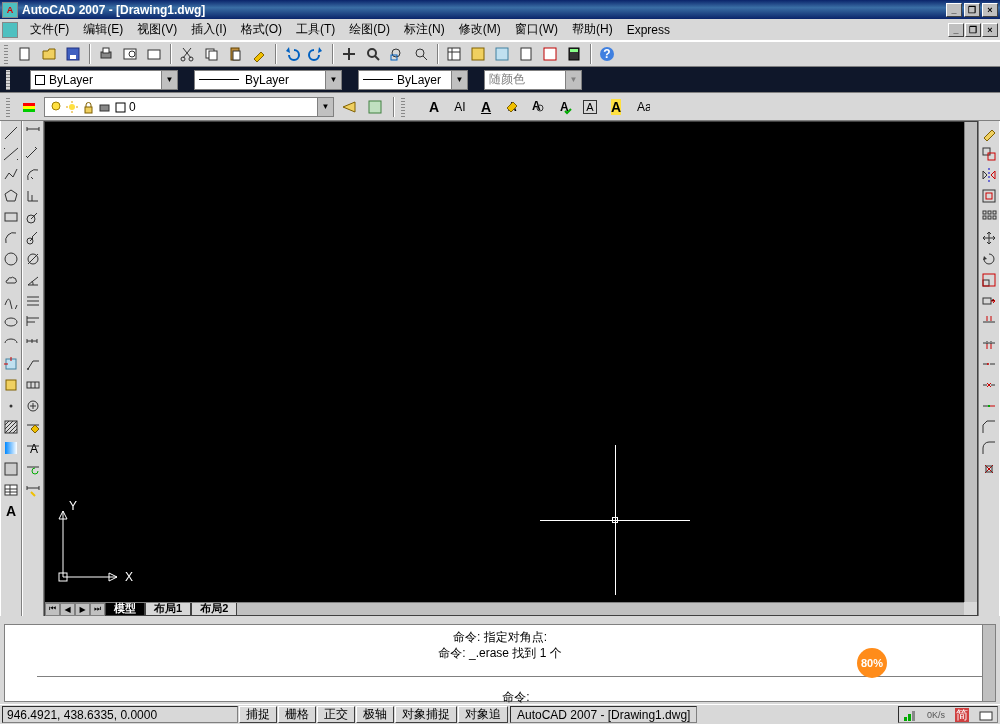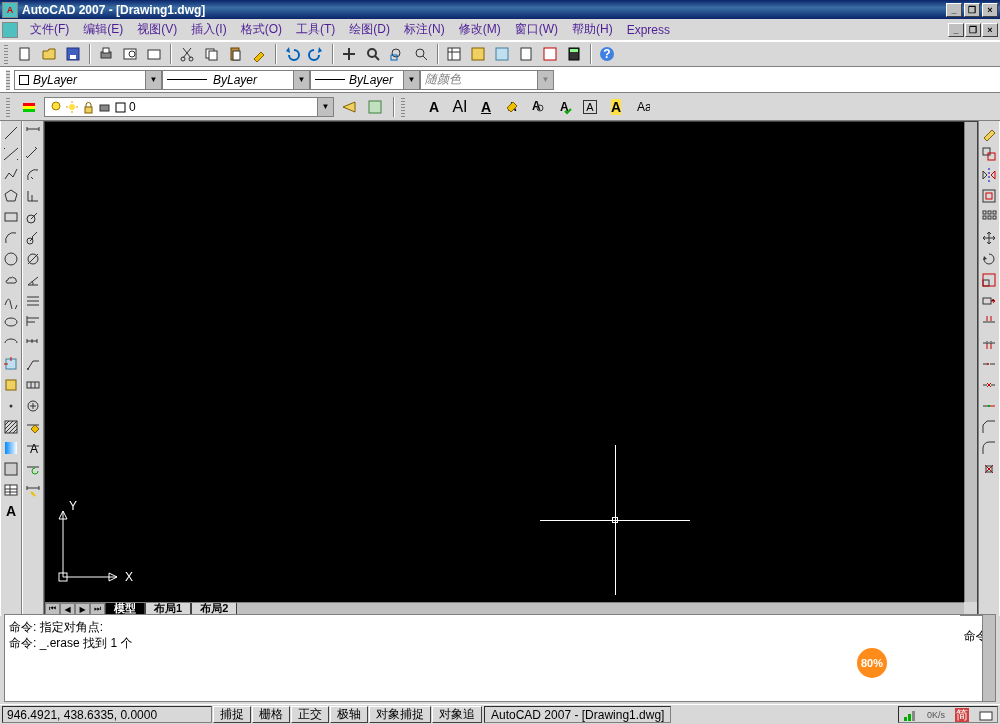--- a/index.html
+++ b/index.html
@@ -6,37 +6,37 @@
 body { width:1000px; height:724px; background:#d8d8d8; overflow:hidden; position:relative; }
 
 .titlebar { height:19px; background:linear-gradient(#0a246a,#3a6ea5 40%,#0a246a); color:#fff; display:flex; align-items:center; padding:0 2px; }
 .titlebar .appicon { width:16px; height:16px; background:#4fc0c0; border:1px solid #888; margin-right:4px; display:flex; align-items:center; justify-content:center; color:#d00; font-size:9px; font-weight:bold; }
 .titlebar .title { flex:1; font-weight:bold; }
 .winbtns { display:flex; gap:2px; }
 .winbtns .wb { width:16px; height:14px; background:#c0c0c0; border:1px solid #fff; border-right-color:#404040; border-bottom-color:#404040; color:#000; font-size:9px; display:flex; align-items:center; justify-content:center; font-weight:bold; }
 
 .menubar { height:22px; background:#d8d8d8; display:flex; align-items:center; padding:2px 2px; gap:2px; border-bottom:1px solid #fff; }
 .menubar .mico { width:16px; height:16px; background:#4fc0c0; border:1px solid #888; margin-right:4px; }
-.menubar .mitem { padding:2px 6px; color:#4c1d95; }
+.menubar .mitem { padding:2px 6px; color:#000000; }
 .menubar .inner-wb { margin-left:auto; display:flex; gap:1px; }
 .menubar .inner-wb .wb { width:16px; height:14px; background:#c0c0c0; border:1px solid #fff; border-right-color:#404040; border-bottom-color:#404040; font-size:9px; display:flex; align-items:center; justify-content:center; font-weight:bold; }
 
 .toolbar { height:26px; background:#d8d8d8; border-top:1px solid #fff; border-bottom:1px solid #808080; display:flex; align-items:center; padding:2px 4px; gap:2px; }
 .tbgrip { width:4px; height:20px; background:repeating-linear-gradient(0deg,#888 0,#888 1px,#d8d8d8 1px,#d8d8d8 3px); margin-right:4px; }
 .tbtn { width:22px; height:22px; border:1px solid transparent; display:flex; align-items:center; justify-content:center; }
 .tsep { width:1px; height:20px; background:#808080; margin:0 3px; box-shadow:1px 0 #fff; }
 
-.proprow { height:26px; background:#ffffff; border-bottom:1px solid #808080; display:flex; align-items:center; padding:2px 6px; gap:0;font-style:italic; }
+.proprow { height:26px; background:#0f172a; border-bottom:1px solid #808080; display:flex; align-items:center; padding:2px 6px; gap:16px; }
 .combo { height:20px; background:#fff; border:1px solid #808080; display:flex; align-items:center; padding:0 4px; position:relative; }
 .combo .swatch { width:10px; height:10px; border:1px solid #000; background:#fff; margin-right:4px; }
 .combo .arrow { position:absolute; right:0; top:0; bottom:0; width:16px; background:#c0c0c0; border-left:1px solid #808080; display:flex; align-items:center; justify-content:center; font-size:8px; }
 .combo.c1 { width:148px; }
 .combo.c2 { width:148px; }
 .combo.c3 { width:110px; }
-.combo.c4 { width:134px; color:#808080; }
+.combo.c4 { width:98px; color:#808080; }
 
 .layerrow { height:28px; background:#d8d8d8; border-bottom:1px solid #808080; display:flex; align-items:center; padding:2px 6px; gap:4px; }
 .layercombo { width:290px; height:20px; background:#fff; border:1px solid #808080; display:flex; align-items:center; padding:0 4px; position:relative; }
 .layercombo .arrow { position:absolute; right:0; top:0; bottom:0; width:16px; background:#c0c0c0; border-left:1px solid #808080; display:flex; align-items:center; justify-content:center; font-size:8px; }
 .lico { width:14px; height:14px; margin-right:2px; }
 .textbar { display:flex; gap:4px; margin-left:10px; align-items:center; }
 .textbar .tbtn { width:22px; height:22px; }
 
 .workspace { position:absolute; top:121px; left:0; right:0; bottom:108px; display:flex; }
 .vtoolbar { width:22px; background:#d8d8d8; border-left:1px solid #fff; border-right:1px solid #808080; display:flex; flex-direction:column; padding:2px 0; gap:1px; align-items:center; }
@@ -53,27 +53,27 @@
 .ucs { position:absolute; left:10px; bottom:10px; color:#fff; font-size:12px; }
 .ucs svg { overflow:visible; }
 
 .scroll-v { position:absolute; right:0; top:0; width:13px; bottom:13px; background:#c0c0c0; border-left:1px solid #808080; }
 .scroll-h { position:absolute; left:0; right:13px; bottom:0; height:13px; background:#c0c0c0; border-top:1px solid #808080; display:flex; align-items:center; }
 .tabctrl { height:13px; display:flex; background:#c0c0c0; }
 .tabbtn { width:15px; height:13px; background:#c0c0c0; border:1px solid #808080; display:flex; align-items:center; justify-content:center; font-size:8px; }
 .tab { height:13px; padding:0 8px; background:#d8d8d8; border:1px solid #404040; border-top:none; font-size:11px; display:flex; align-items:center;font-weight:bold; }
 .tab.active { background:#000; color:#fff; }
 
-.cmdpanel { position:absolute; left:4px; right:4px; bottom:22px; height:88px; background:#fff; border:1px solid #808080; display:flex; flex-direction:row; }
+.cmdpanel { position:absolute; left:4px; right:4px; bottom:22px; height:78px; background:#fff; border:1px solid #808080; display:flex; flex-direction:column;text-align:center; }
 .cmdhist { flex:1; padding:4px; font-family:"宋体",monospace; font-size:12px; overflow:hidden; line-height:16px; }
 .cmdline { border-top:1px solid #808080; padding:12px 4px; font-family:"宋体",monospace; font-size:12px; height:20px;margin-left:32px; }
 .cmd-scroll { position:absolute; right:0; top:0; bottom:0; width:13px; background:#c0c0c0; border-left:1px solid #808080; }
 
 .statusbar { position:absolute; left:0; right:0; bottom:0; height:20px; background:#d8d8d8; border-top:1px solid #fff; display:flex; align-items:center; padding:0 2px; font-size:11px; }
-.statusbar .coord { width:210px; border:1px inset #808080; padding:1px 4px; height:17px; display:flex; align-items:center; }
+.statusbar .coord { width:236px; border:1px inset #808080; padding:1px 4px; height:17px; display:flex; align-items:center; }
 .statusbar .sbtn { padding:2px 6px; border:1px solid #fff; border-right-color:#404040; border-bottom-color:#404040; margin-left:1px; height:17px; display:flex; align-items:center; background:#d8d8d8; }
 .statusbar .taskbtn { margin-left:2px; padding:1px 6px; border:1px inset #808080; height:17px; display:flex; align-items:center; background:#d8d8d8; }
 
 .watermark { position:absolute; right:20px; bottom:46px; color:rgba(255,255,255,0.6); display:flex; align-items:center; gap:6px; font-size:16px; pointer-events:none; }
 .watermark .pct { width:30px; height:30px; border-radius:50%; background:#ff8c1a; color:#fff; display:flex; align-items:center; justify-content:center; font-size:11px; font-weight:bold; }
 .watermark .txt { font-size:18px; font-style:italic; text-shadow:0 0 3px rgba(255,255,255,0.5); }
 .watermark .sub { position:absolute; right:0; bottom:-14px; font-size:11px; color:rgba(255,255,255,0.5); }
 .tray { margin-left:auto; display:flex; align-items:center; gap:10px; border:1px inset #808080; padding:1px 4px; height:17px; }
 .tray .ti { width:14px; height:14px; }
 
@@ -318,21 +318,21 @@
         <rect x="2" y="2" width="12" height="12" fill="#c0e0c0" stroke="#408040"></rect>
       </svg>
     </div>
   <div class="tsep"></div>
   <div class="tbgrip"></div>
   <div class="textbar">
     <div class="tbtn">
         <span style="font-size:14px;font-weight:bold">A</span>
       </div>
     <div class="tbtn">
-        <span style="font-size:16px">AI</span>
+        <span style="font-size:12px">AI</span>
       </div>
     <div class="tbtn">
         <span style="font-size:14px;font-weight:bold;text-decoration:underline">A</span>
       </div>
     <div class="tbtn">
         <svg class="ico">
           <text x="4" y="12" font-size="12" font-weight="bold">A</text>
           <path d="M9 3l4 4-6 6-4-4z" fill="#f0c000" stroke="#806000"></path>
         </svg>
       </div>

